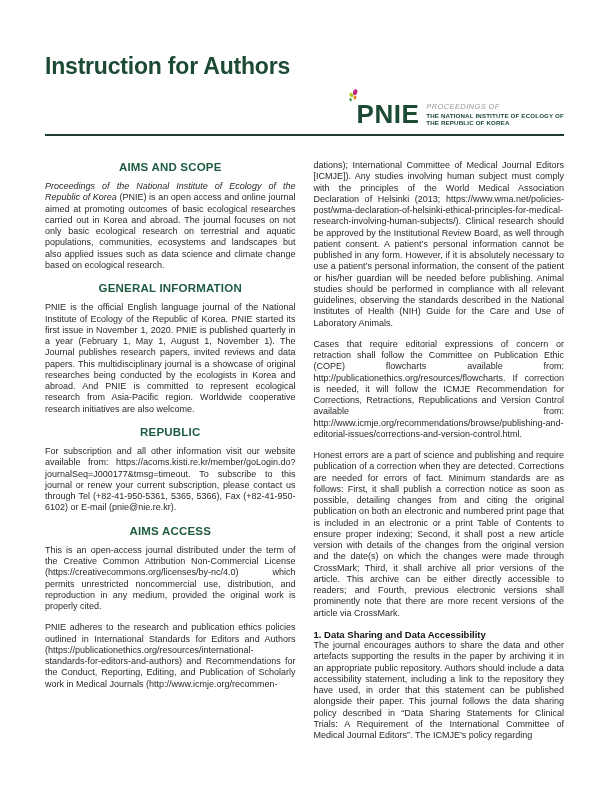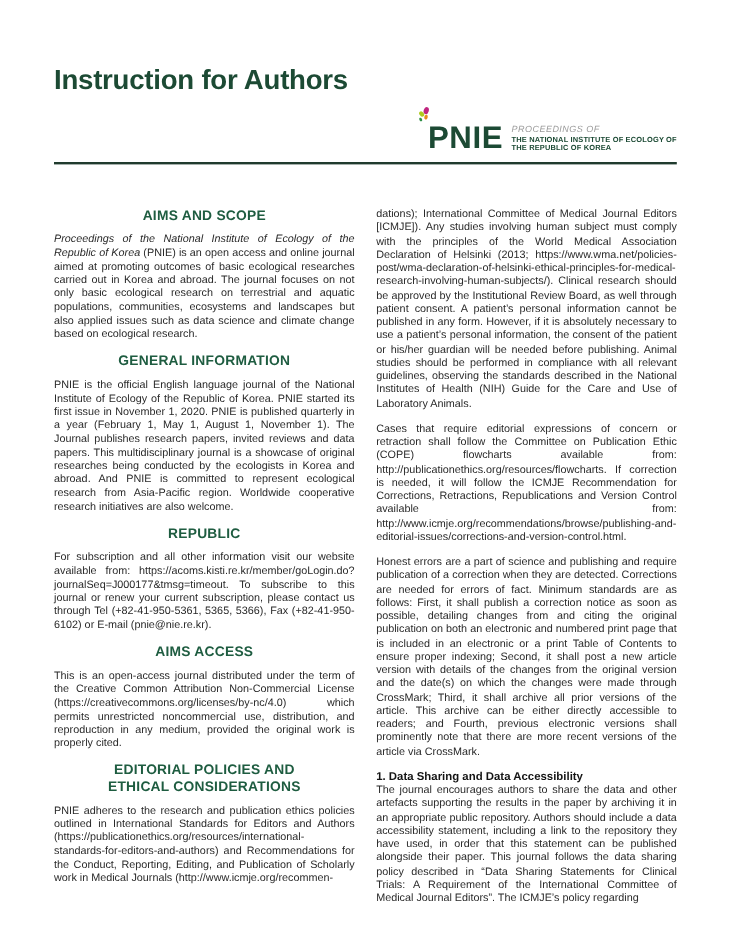--- a/index.html
+++ b/index.html
@@ -61,21 +61,21 @@
     text-align:right;
     font-size:10px;
     font-weight:700;
     color:#1f1f1f;
     margin-top:20px;
   }
   
   .columns {
     display:flex;
     gap:18px;
-    margin-top:36px;
+    margin-top:24px;
   }
   .col { flex:1; min-width:0; }
   .col h2 {
     font-size:11.5px;
     font-weight:700;
     color:#1e5c40;
     text-align:center;
     margin:11px 0 7px 0;
     letter-spacing:0.2px;
     line-height:1.15;
@@ -137,21 +137,20 @@
 
       <h2>GENERAL INFORMATION</h2>
       <p>PNIE is the official English language journal of the National Institute of Ecology of the Republic of Korea. PNIE started its first issue in November 1, 2020. PNIE is published quarterly in a year (February 1, May 1, August 1, November 1). The Journal publishes research papers, invited reviews and data papers. This multidisciplinary journal is a showcase of original researches being conducted by the ecologists in Korea and abroad. And PNIE is committed to represent ecological research from Asia-Pacific region. Worldwide cooperative research initiatives are also welcome.</p>
 
       <h2>REPUBLIC</h2>
       <p>For subscription and all other information visit our website available from: https://acoms.kisti.re.kr/member/goLogin.do?journalSeq=J000177&amp;tmsg=timeout. To subscribe to this journal or renew your current subscription, please contact us through Tel (+82-41-950-5361, 5365, 5366), Fax (+82-41-950-6102) or E-mail (pnie@nie.re.kr).</p>
 
       <h2>AIMS ACCESS</h2>
       <p>This is an open-access journal distributed under the term of the Creative Common Attribution Non-Commercial License (https://creativecommons.org/licenses/by-nc/4.0) which permits unrestricted noncommercial use, distribution, and reproduction in any medium, provided the original work is properly cited.</p>
 
-      <h2><span>EDITORIAL POLICIES AND</span><br><span>ETHICAL CONSIDERATIONS</span></h2>
       <p>PNIE adheres to the research and publication ethics policies outlined in International Standards for Editors and Authors (https://publicationethics.org/resources/international-standards-for-editors-and-authors) and Recommendations for the Conduct, Reporting, Editing, and Publication of Scholarly work in Medical Journals (http://www.icmje.org/recommen-</p>
     </section>
 
     <section class="col">
       <p>dations); International Committee of Medical Journal Editors [ICMJE]). Any studies involving human subject must comply with the principles of the World Medical Association Declaration of Helsinki (2013; https://www.wma.net/policies-post/wma-declaration-of-helsinki-ethical-principles-for-medical-research-involving-human-subjects/). Clinical research should be approved by the Institutional Review Board, as well through patient consent. A patient’s personal information cannot be published in any form. However, if it is absolutely necessary to use a patient’s personal information, the consent of the patient or his/her guardian will be needed before publishing. Animal studies should be performed in compliance with all relevant guidelines, observing the standards described in the National Institutes of Health (NIH) Guide for the Care and Use of Laboratory Animals.</p>
       <p>Cases that require editorial expressions of concern or retraction shall follow the Committee on Publication Ethic (COPE) flowcharts available from: http://publicationethics.org/resources/flowcharts. If correction is needed, it will follow the ICMJE Recommendation for Corrections, Retractions, Republications and Version Control available from: http://www.icmje.org/recommendations/browse/publishing-and-editorial-issues/corrections-and-version-control.html.</p>
       <p>Honest errors are a part of science and publishing and require publication of a correction when they are detected. Corrections are needed for errors of fact. Minimum standards are as follows: First, it shall publish a correction notice as soon as possible, detailing changes from and citing the original publication on both an electronic and numbered print page that is included in an electronic or a print Table of Contents to ensure proper indexing; Second, it shall post a new article version with details of the changes from the original version and the date(s) on which the changes were made through CrossMark; Third, it shall archive all prior versions of the article. This archive can be either directly accessible to readers; and Fourth, previous electronic versions shall prominently note that there are more recent versions of the article via CrossMark.</p>
       <h3>1. Data Sharing and Data Accessibility</h3>
       <p>The journal encourages authors to share the data and other artefacts supporting the results in the paper by archiving it in an appropriate public repository. Authors should include a data accessibility statement, including a link to the repository they have used, in order that this statement can be published alongside their paper. This journal follows the data sharing policy described in “Data Sharing Statements for Clinical Trials: A Requirement of the International Committee of Medical Journal Editors”. The ICMJE’s policy regarding</p>
     </section>

